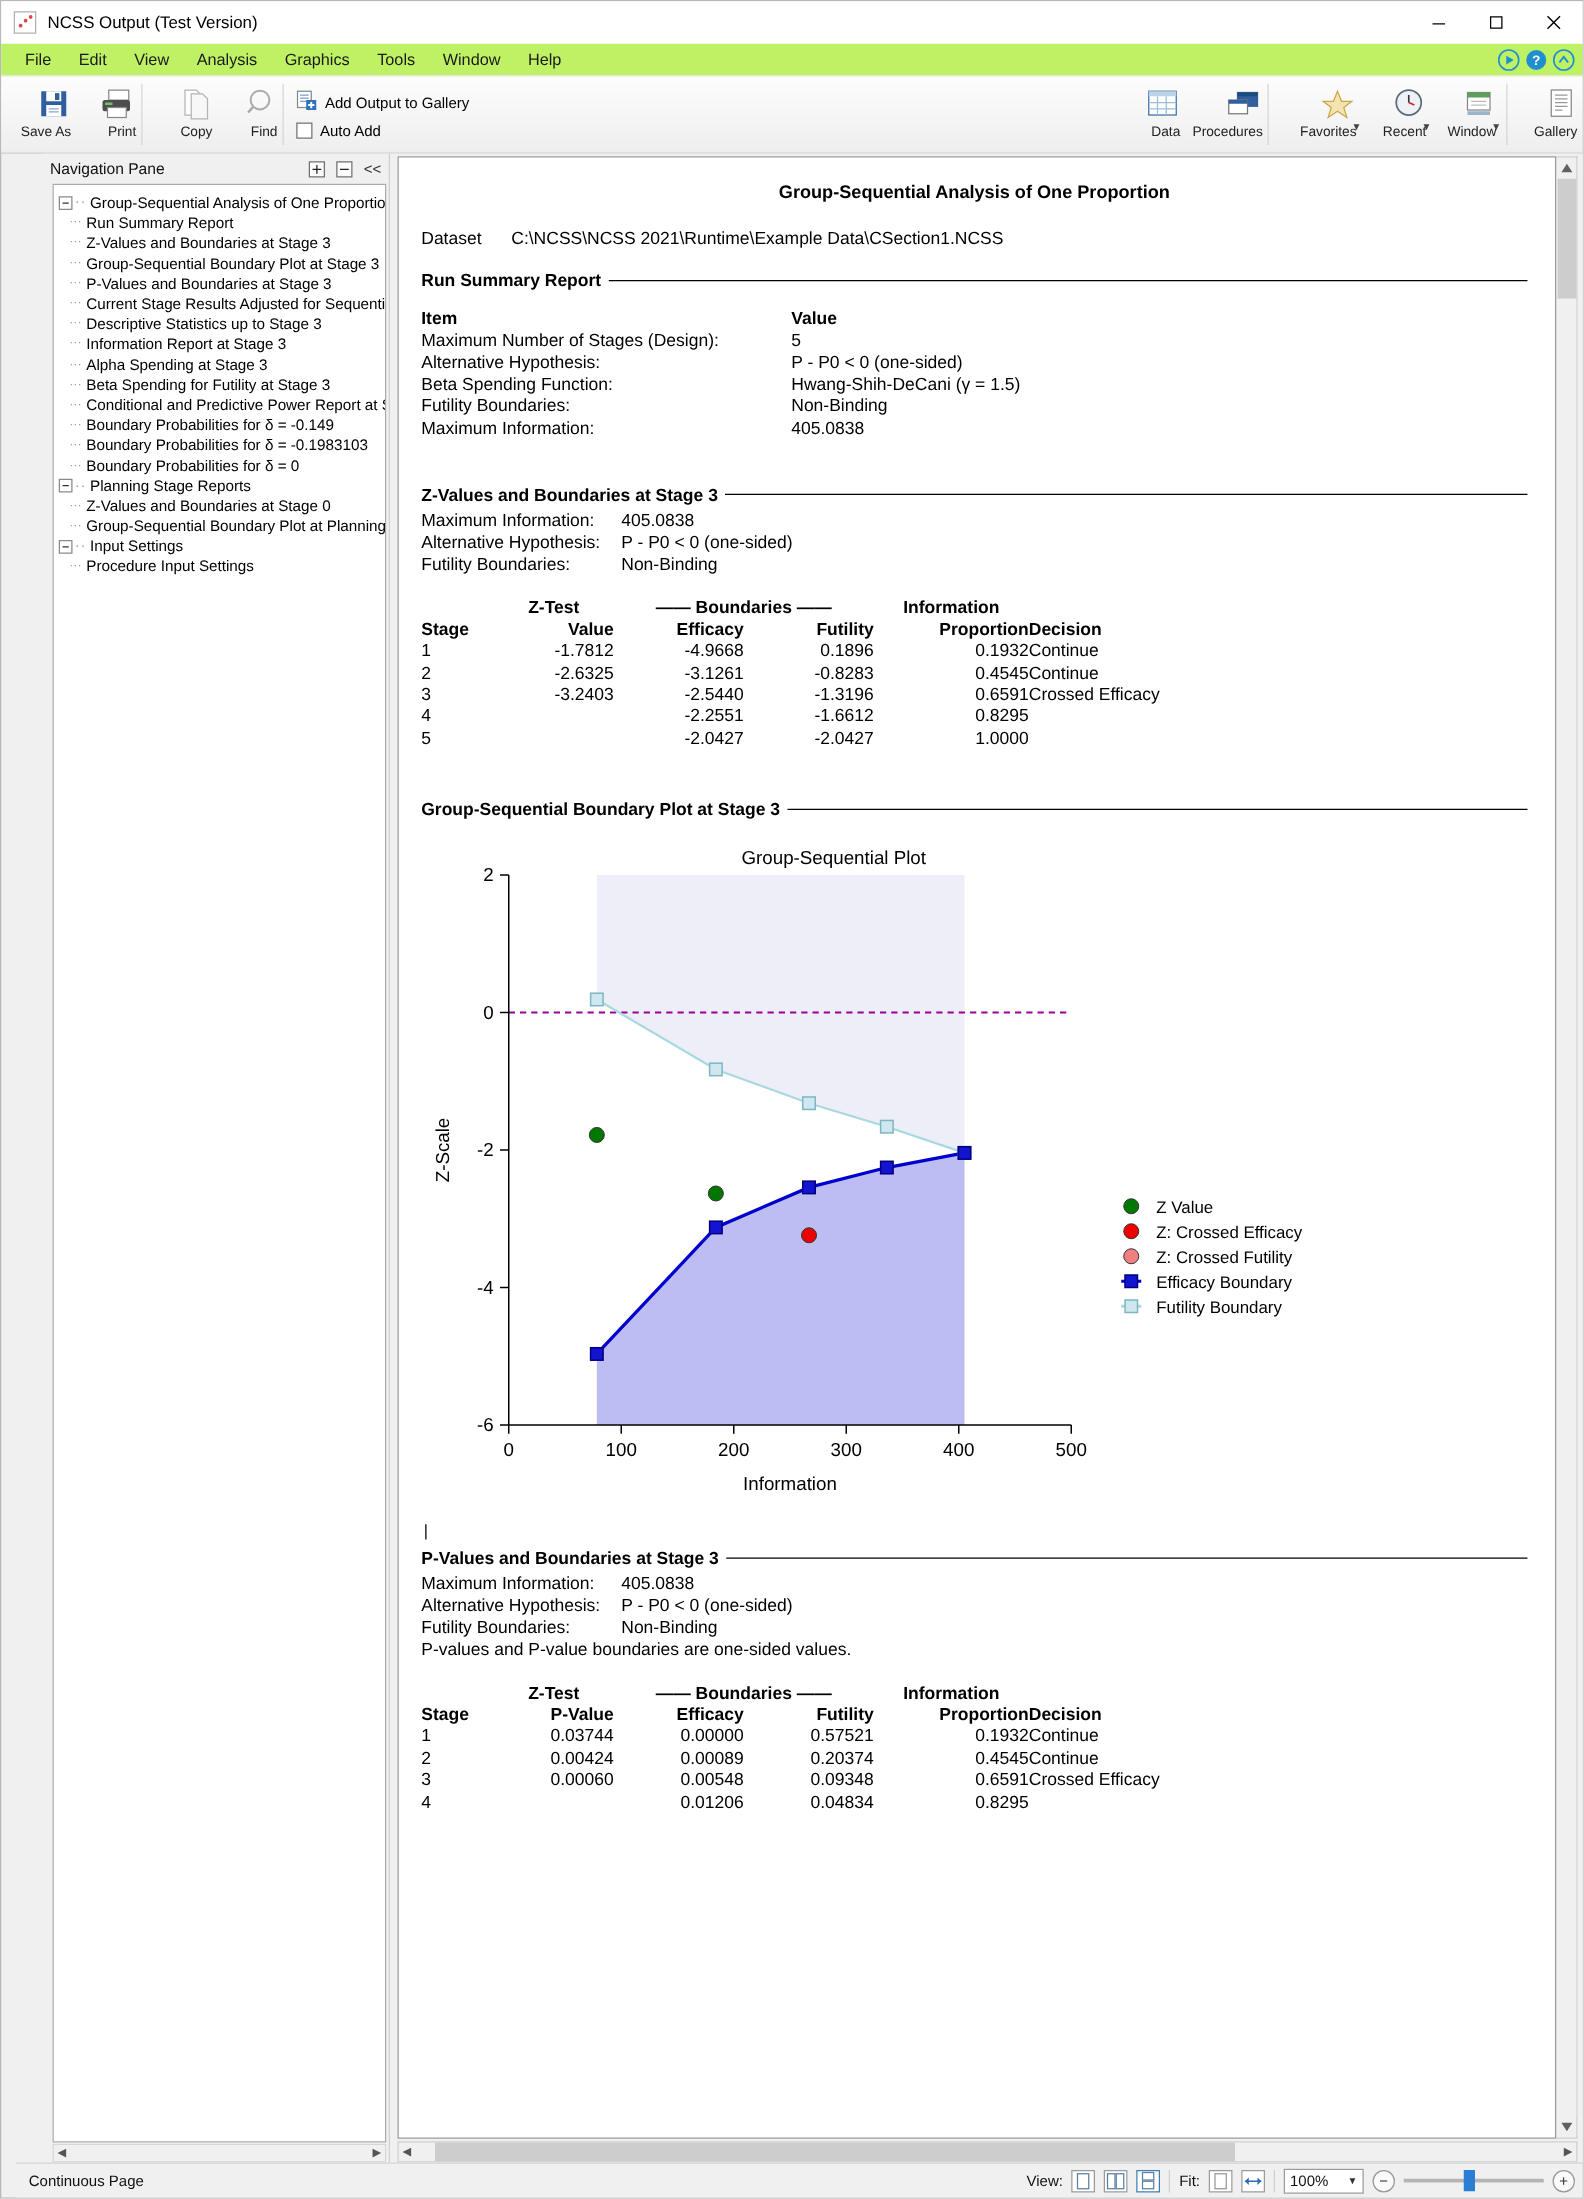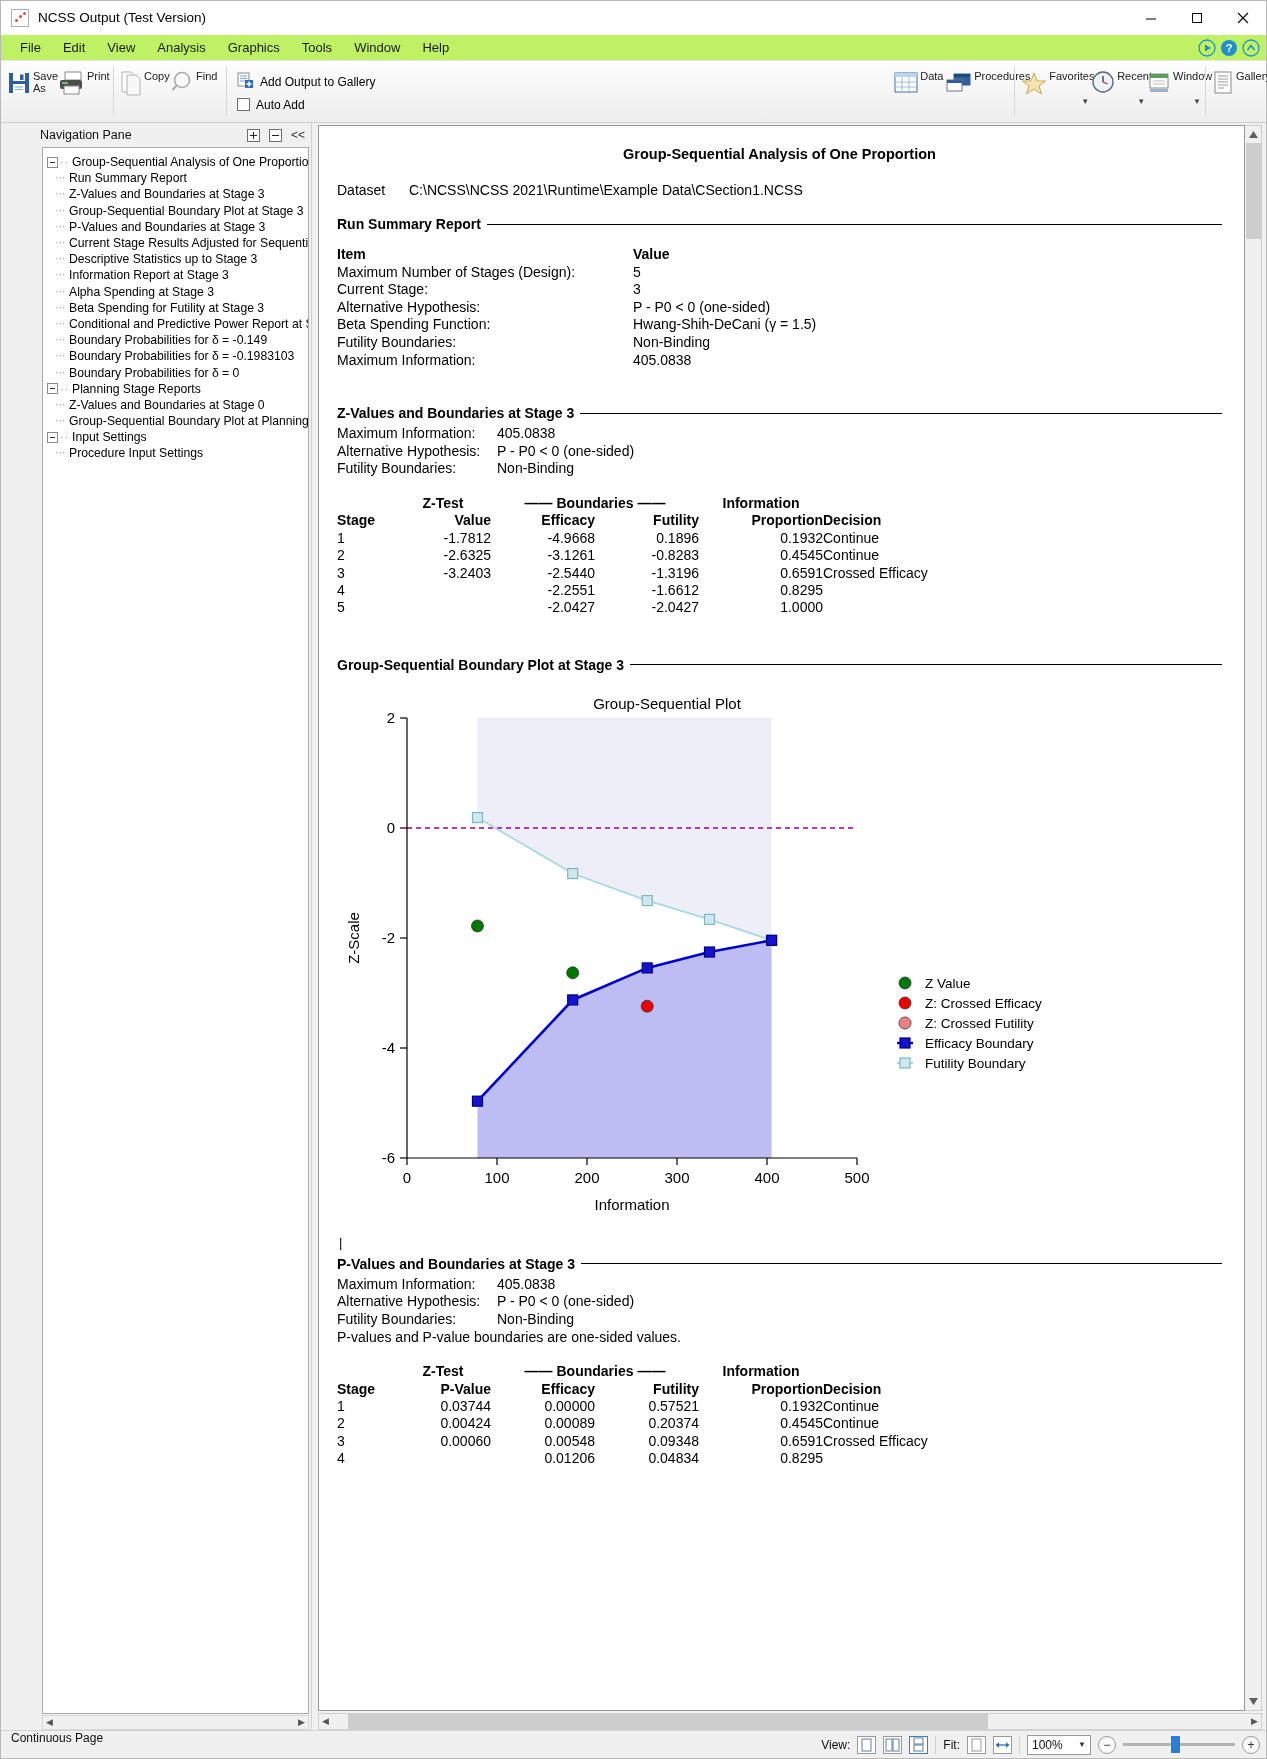--- a/index.html
+++ b/index.html
@@ -50,21 +50,21 @@
   
   .toolbar{
     height:62px;flex:0 0 62px;
     background:linear-gradient(#fdfdfd,#eeeeee);
     border-bottom:1px solid #cfcfcf;
     display:flex;align-items:stretch;padding:2px 4px;
   }
   .tb-group{display:flex;align-items:stretch;}
   .tb-sep{width:1px;background:#d6d6d6;margin:4px 4px;}
   .tb-btn{
-    width:52px;display:flex;flex-direction:row;align-items:flex-start;justify-content:flex-start;
+    width:52px;display:flex;flex-direction:column;align-items:flex-end;justify-content:flex-start;
     padding-top:5px;font-size:11px;color:#222;
   }
   .tb-btn .gl{height:30px;display:flex;align-items:center;justify-content:center;}
   .tb-btn .lb{margin-top:2px;font-size:11px;}
   .tb-check{display:flex;flex-direction:column;justify-content:center;padding:0 6px;gap:6px;}
   .tb-check-row{display:flex;align-items:center;gap:6px;font-size:12px;}
   .chk{width:13px;height:13px;border:1px solid #707070;background:#fff;}
   .tb-wide{width:66px;}
   .dropcaret{font-size:8px;color:#444;align-self:flex-end;margin-bottom:14px;margin-left:-4px;}
   
@@ -129,21 +129,21 @@
   .tbl th{font-weight:bold;}
   .c-stage{width:58px;text-align:left;}
   .c-num{width:96px;text-align:right;padding-right:10px;}
   .c-num2{width:104px;text-align:right;padding-right:10px;}
   .c-infoprop{width:124px;text-align:right;padding-right:16px;}
   .c-dec{text-align:left;padding-left:16px;}
   .grp-head td{font-weight:bold;text-align:center;}
   
   .statusbar{
     height:28px;flex:0 0 28px;background:#f0f0f0;border-top:1px solid #d4d4d4;
-    display:flex;font-size:12px;color:#111;padding:0 6px;
+    display:flex;align-items:center;font-size:12px;color:#111;padding:0 6px;margin-left:12px;
   }
   .sb-left{padding-left:4px;}
   .sb-right{margin-left:auto;display:flex;align-items:center;gap:7px;}
   .viewbtn{width:19px;height:18px;border:1px solid #9a9a9a;background:#fff;position:relative;}
   .viewbtn.sel{border-color:#3c7fb1;}
   .zoomsel{
     width:64px;height:20px;border:1px solid #9a9a9a;background:#fff;font-size:12px;
     display:flex;align-items:center;padding:0 4px;position:relative;
   }
   .zoomsel .cv{flex:1;}
@@ -483,24 +483,20 @@
             </div>
             <div style="height:10px;"></div>
             <div class="kvline" style="font-weight:bold;">
               <span class="k">Item</span>
               <span>Value</span>
             </div>
             <div id="runsummary-rows">
                 <div class="kvline">
                   <span class="k">Maximum Number of Stages (Design):</span>
                   <span>5</span>
-                </div>
-                <div class="kvline">
-                  <span class="k">Current Stage:</span>
-                  <span>3</span>
                 </div>
                 <div class="kvline">
                   <span class="k">Alternative Hypothesis:</span>
                   <span>P - P0 &lt; 0 (one-sided)</span>
                 </div>
                 <div class="kvline">
                   <span class="k">Beta Spending Function:</span>
                   <span>Hwang-Shih-DeCani (γ = 1.5)</span>
                 </div>
                 <div class="kvline">

